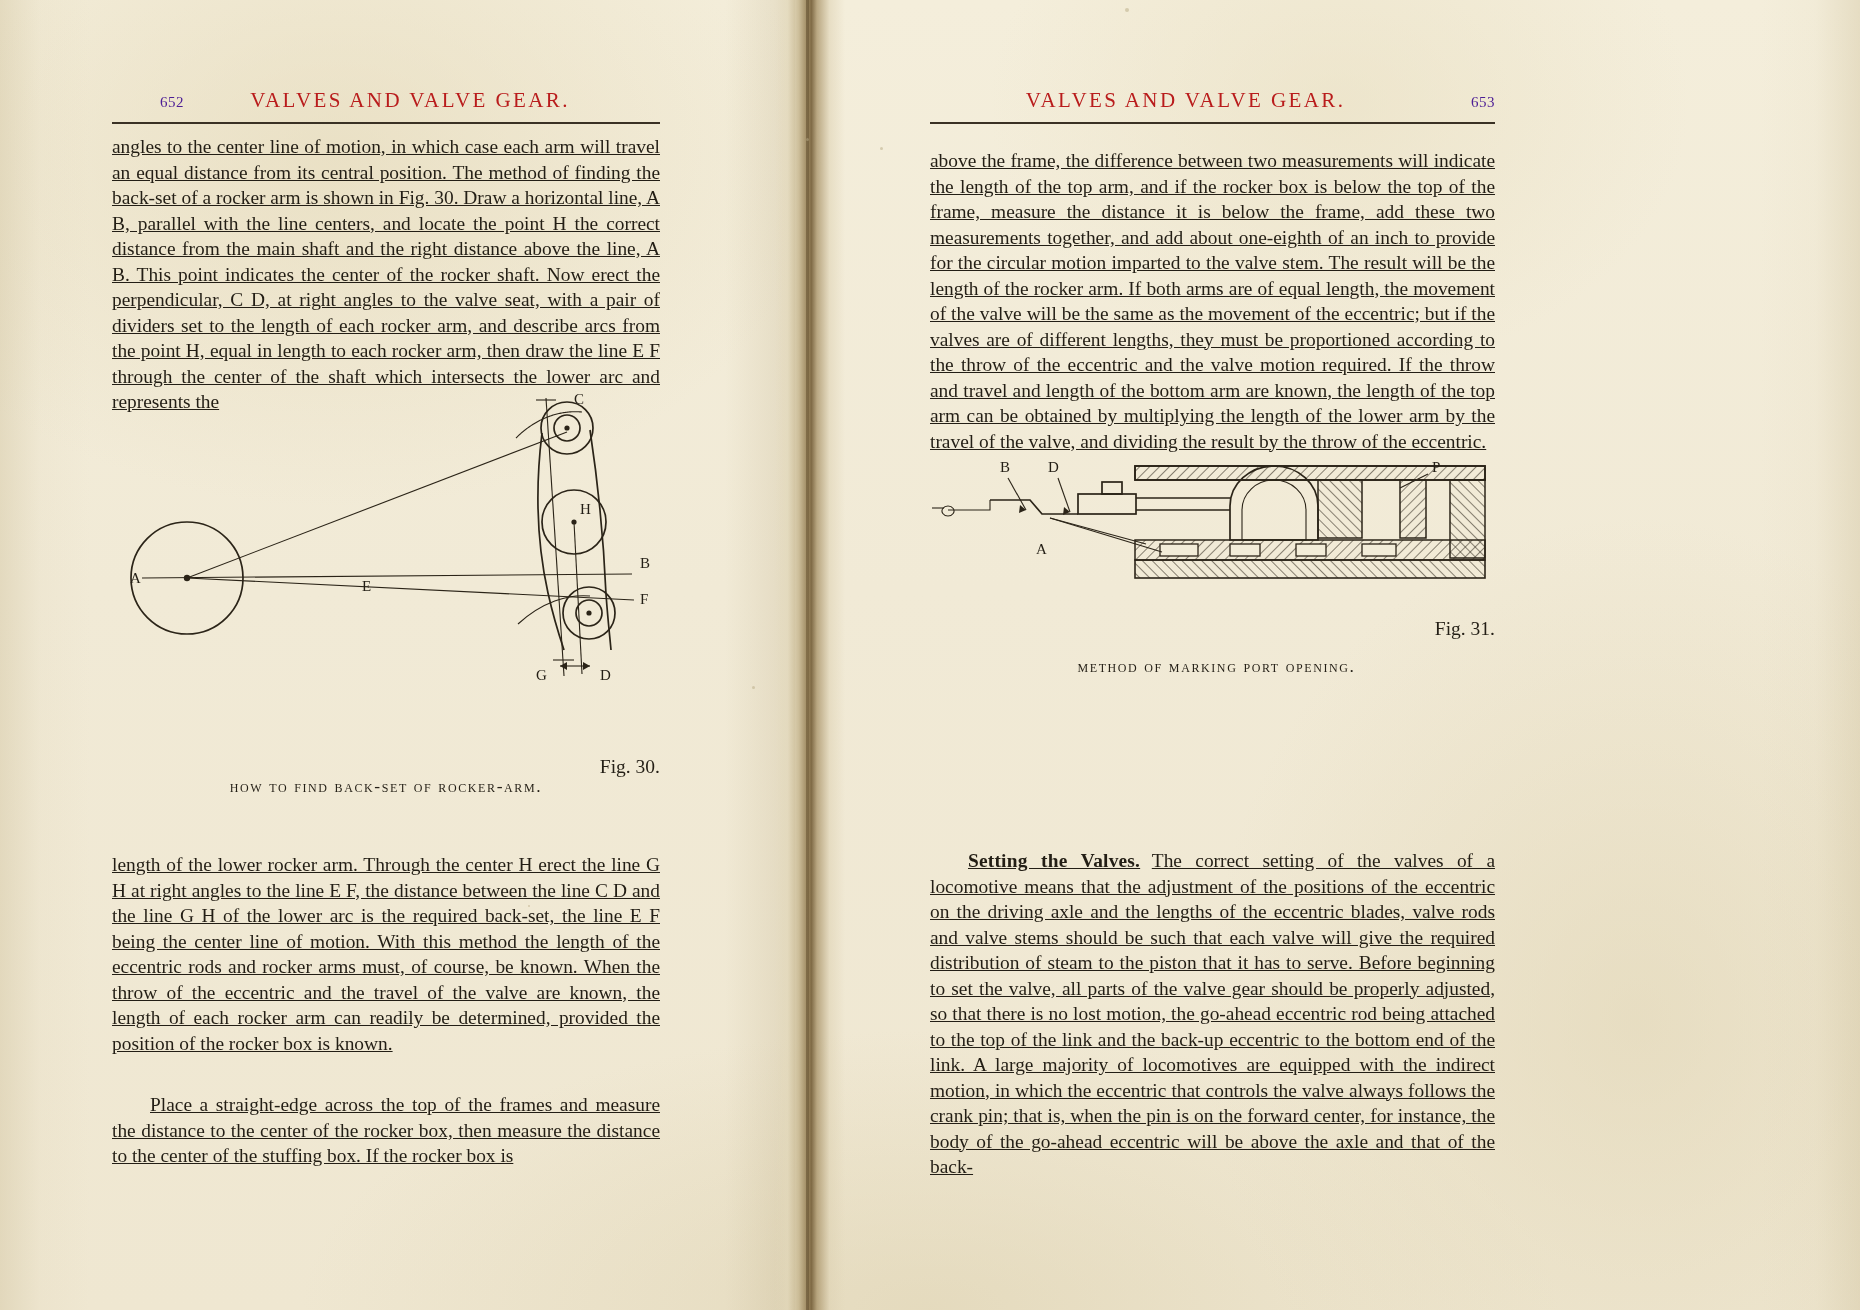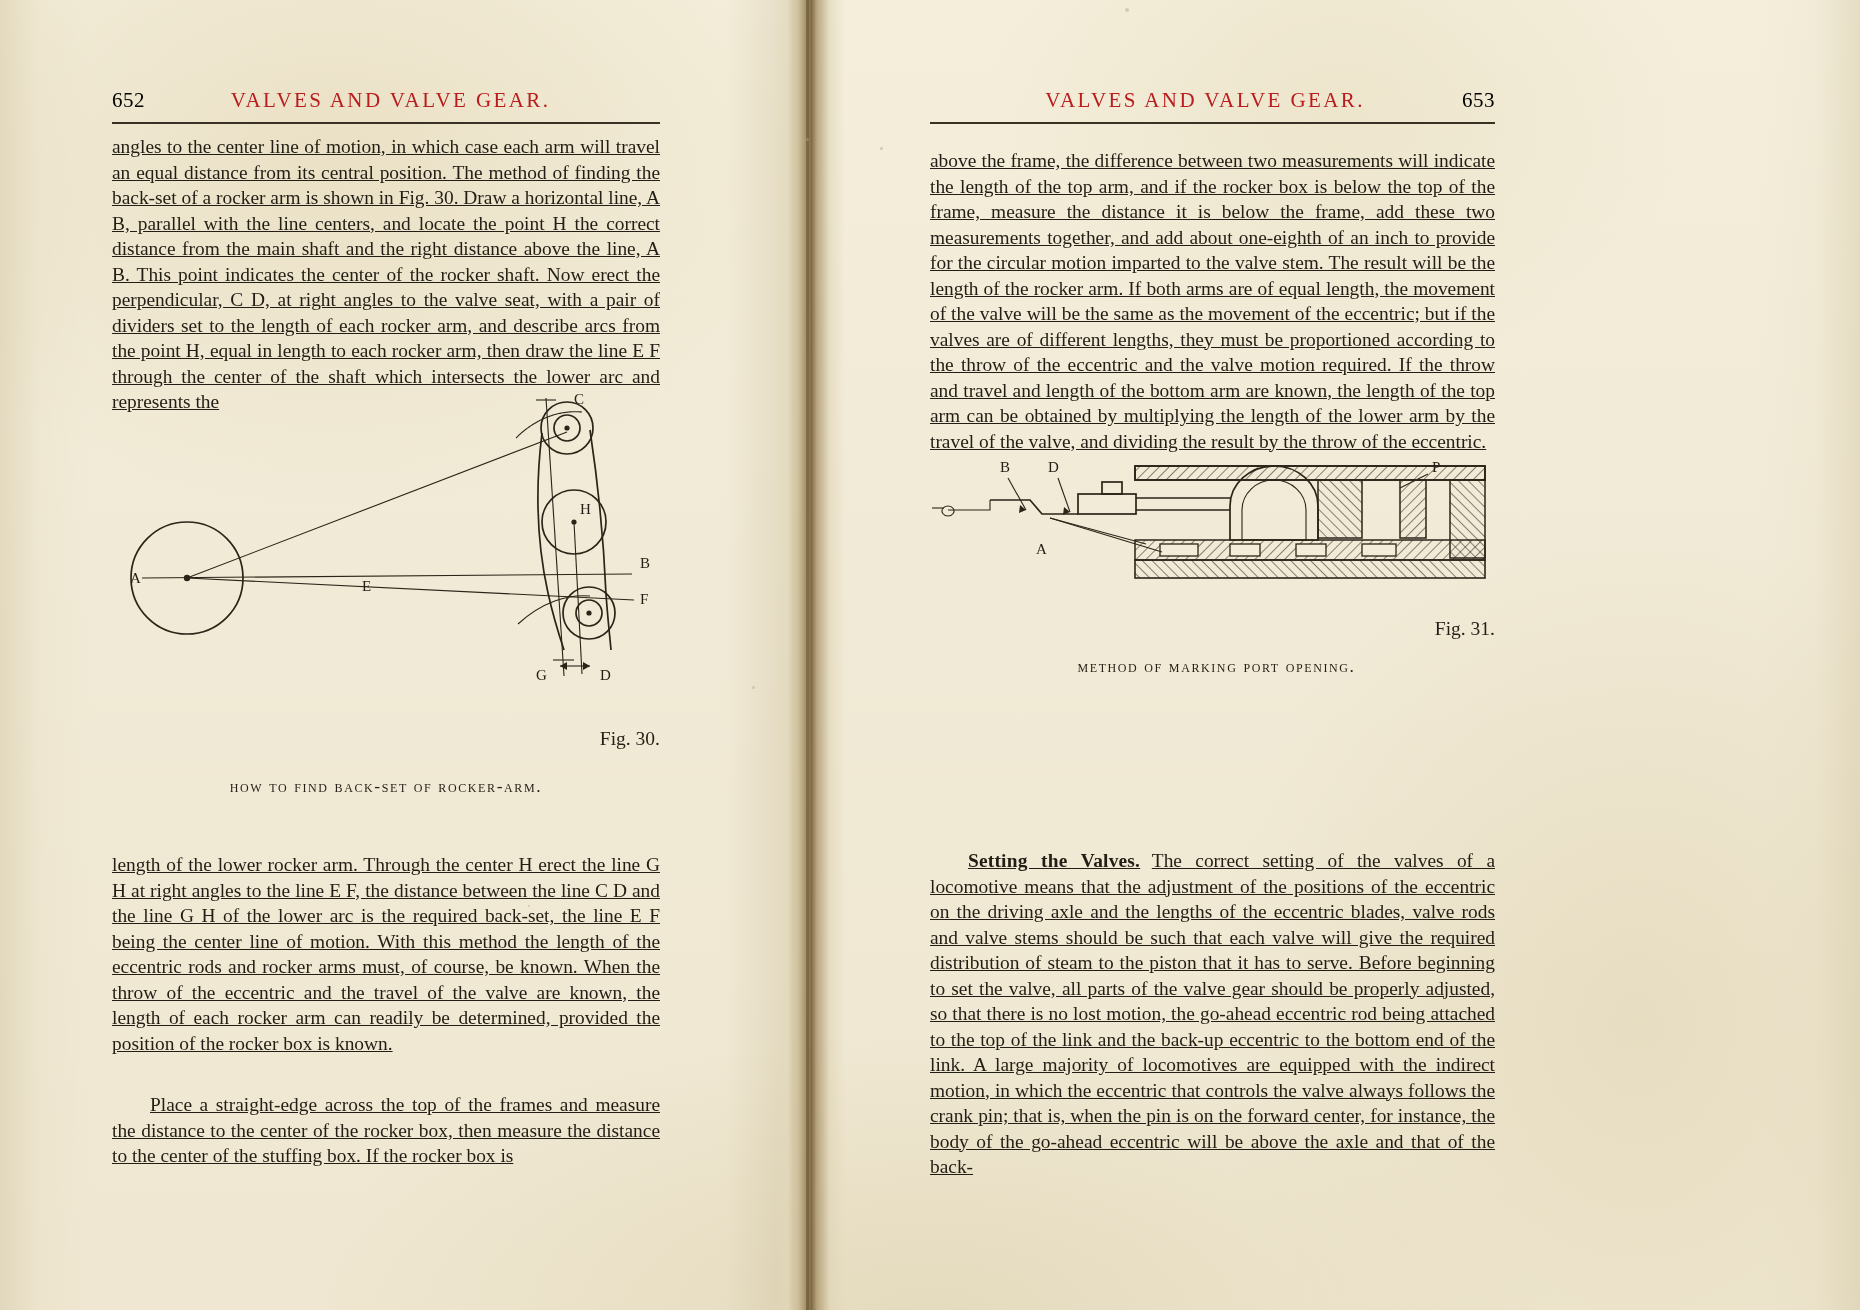--- a/index.html
+++ b/index.html
@@ -93,23 +93,24 @@
     top: 88px;
     height: 26px;
     display: flex;
     align-items: baseline;
     color: #2a2419;
   }
   #head-left  { left: 112px; width: 548px; }
   #head-right { left: 100px; width: 565px; }
 
   .folio {
-    font-size: 21px;
+    font-size: 15px;
     letter-spacing: 0.5px;
-    color: #000000;
+    color: #4c1d95;
+    margin-left: 48px;
   }
   .head-title {
     flex: 1;
     text-align: center;
     font-size: 21px;
     letter-spacing: 2.4px;
     color: #b91c1c;
     white-space: nowrap;
   }
   #head-left .head-title  { padding-right: 24px; }
@@ -163,21 +164,21 @@
     text-transform: lowercase;
   }
   .fig-caption-title::first-letter { font-size: 17.5px; }
 
   #fig30-wrap {
     position: absolute;
     left: 112px; top: 388px;
     width: 548px; height: 440px;
   }
   #fig30-svg { position: absolute; left: 0; top: 0; }
-  #fig30-num { position: absolute; left: 0; top: 340px; width: 548px; }
+  #fig30-num { position: absolute; left: 0; top: 368px; width: 548px; }
   #fig30-title { position: absolute; left: 0; top: 388px; width: 548px; }
 
   #fig31-wrap {
     position: absolute;
     left: 100px; top: 448px;
     width: 565px; height: 250px;
   }
   #fig31-svg { position: absolute; left: 0; top: 0; }
   #fig31-num { position: absolute; left: 0; top: 170px; width: 565px; }
   #fig31-title { position: absolute; left: 4px; top: 208px; width: 565px; }

